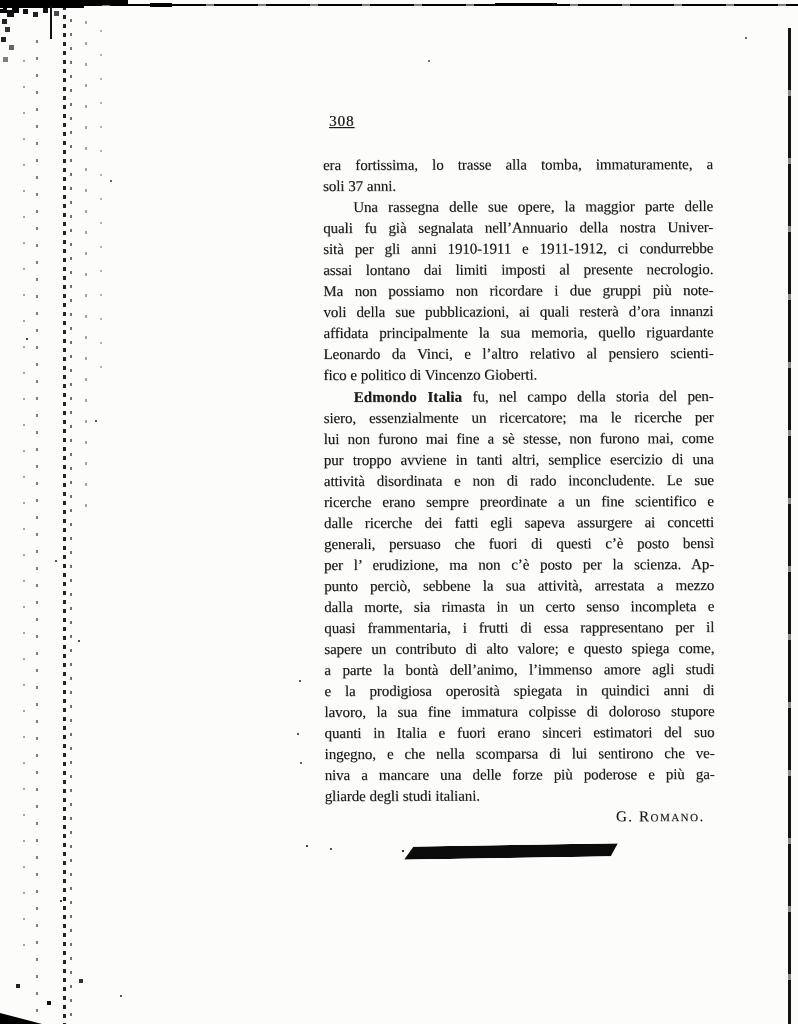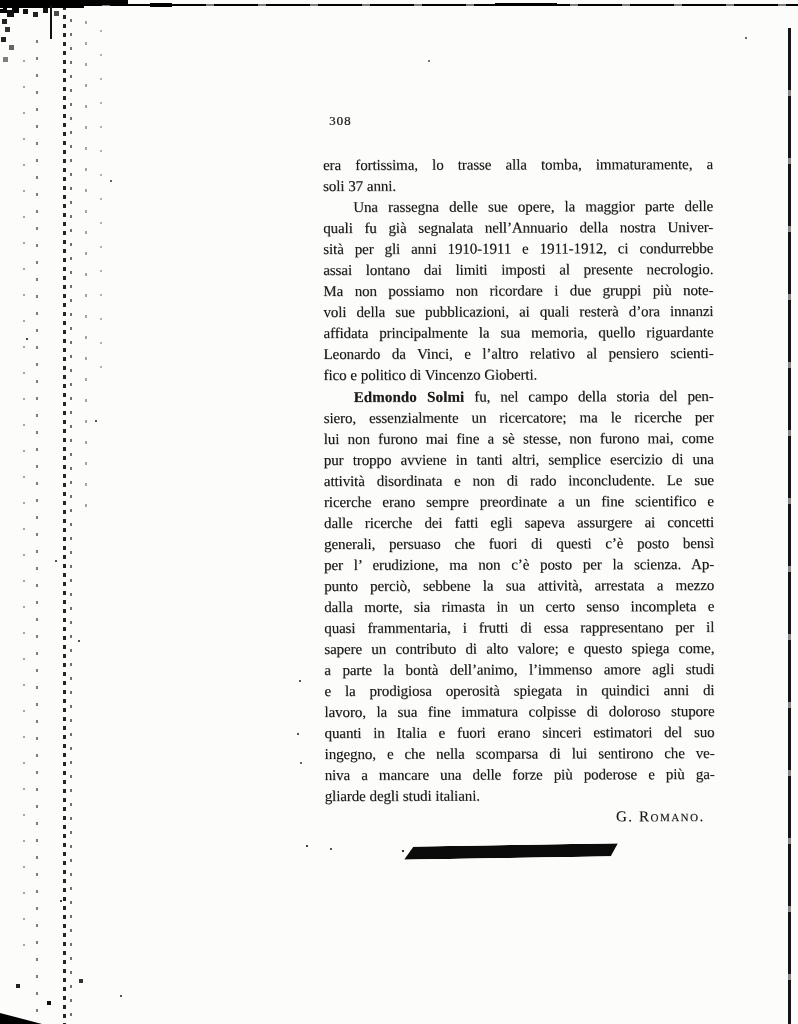--- a/index.html
+++ b/index.html
@@ -7,22 +7,23 @@
     position:relative;
     width:798px;height:1024px;
     background:#fcfcfa;
     overflow:hidden;
     font-family:"Liberation Serif","DejaVu Serif",serif;
     color:#1c1a18;
   }
   
   .page-number{
     position:absolute;left:329px;top:113px;
-    font-size:13px;letter-spacing:1px;
+    font-size:15px;letter-spacing:1px;
     text-shadow:0.4px 0.4px 0 rgba(28,26,24,.55);
+    text-decoration:underline;
   }
   .text-block{
     position:absolute;left:323px;top:155px;width:390px;
     font-size:15px;line-height:21.05px;
     letter-spacing:-0.1px;word-spacing:0.2px;
     text-shadow:0.35px 0.35px 0 rgba(28,26,24,.5);
     transform:rotate(-0.15deg);transform-origin:left top;
   }
   .line{text-align:justify;text-align-last:justify;white-space:nowrap;}
   .line.lastline{text-align-last:left;}
@@ -113,21 +114,21 @@
         <div class="line">quali fu già segnalata nell’Annuario della nostra Univer-</div>
         <div class="line">sità per gli anni 1910-1911 e 1911-1912, ci condurrebbe</div>
         <div class="line">assai lontano dai limiti imposti al presente necrologio.</div>
         <div class="line">Ma non possiamo non ricordare i due gruppi più note-</div>
         <div class="line">voli della sue pubblicazioni, ai quali resterà d’ora innanzi</div>
         <div class="line">affidata principalmente la sua memoria, quello riguardante</div>
         <div class="line">Leonardo da Vinci, e l’altro relativo al pensiero scienti-</div>
         <div class="line lastline">fico e politico di Vincenzo Gioberti.</div>
       </div>
       <div>
-        <div class="line indent"><b>Edmondo Solmi</b> fu, nel campo della storia del pen-</div>
+        <div class="line indent"><b>Edmondo Italia</b> fu, nel campo della storia del pen-</div>
         <div class="line">siero, essenzialmente un ricercatore; ma le ricerche per</div>
         <div class="line">lui non furono mai fine a sè stesse, non furono mai, come</div>
         <div class="line">pur troppo avviene in tanti altri, semplice esercizio di una</div>
         <div class="line">attività disordinata e non di rado inconcludente. Le sue</div>
         <div class="line">ricerche erano sempre preordinate a un fine scientifico e</div>
         <div class="line">dalle ricerche dei fatti egli sapeva assurgere ai concetti</div>
         <div class="line">generali, persuaso che fuori di questi c’è posto bensì</div>
         <div class="line">per l’ erudizione, ma non c’è posto per la scienza. Ap-</div>
         <div class="line">punto perciò, sebbene la sua attività, arrestata a mezzo</div>
         <div class="line">dalla morte, sia rimasta in un certo senso incompleta e</div>

